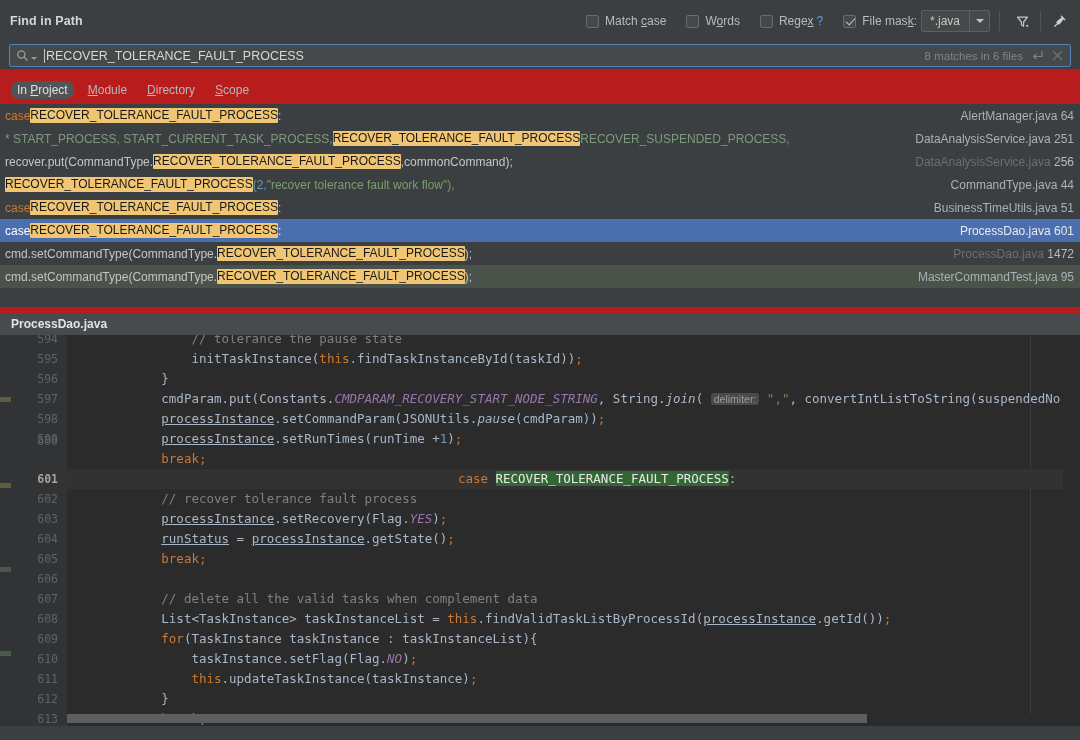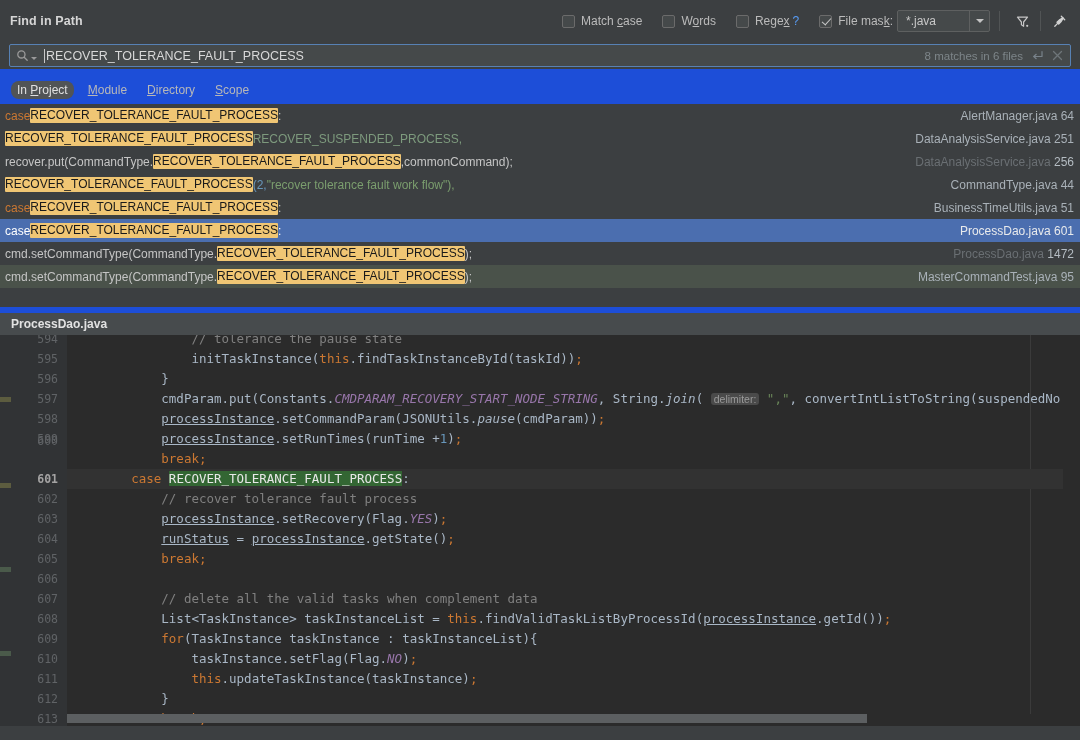--- a/index.html
+++ b/index.html
@@ -2,21 +2,21 @@
 <html><head>
 <meta charset="utf-8">
 <style>
   * { box-sizing: border-box; margin: 0; padding: 0; }
   html, body {
     width: 1080px; height: 740px;
     background: #3c3f41;
     font-family: "Liberation Sans", sans-serif;
     overflow: hidden;
   }
-  #app { position: relative; width: 1080px; height: 740px; background: #1d4ed8; }
+  #app { position: relative; width: 1080px; height: 740px; background: #b91c1c; text-align: center; }
 
   
   .titlebar {
     position: absolute; left: 0; top: 0; width: 1080px; height: 42px;
     background: #3c3f41;
     display: flex; align-items: center;
   }
   .title-text {
     margin-left: 10px; font-size: 12.5px; font-weight: bold; color: #d6d6d6;
     letter-spacing: .1px;
@@ -34,21 +34,21 @@
     content: ""; position: absolute; left: 3.5px; top: 0.5px;
     width: 4px; height: 8px; border: solid #c8c8c8;
     border-width: 0 1.6px 1.6px 0; transform: rotate(42deg);
   }
   .chk-label { font-size: 12px; color: #bbbbbb; white-space: nowrap; }
   .chk-label u { text-decoration: underline; }
   .qmark { color: #589df6; margin-left: 3px; font-size: 12px; }
 
   .mask-combo {
     display: flex; align-items: center; height: 22px; margin-left: 4px;
-    border: 1px solid #5e6060; border-radius: 2px; background: #45494a; gap: 24px;
+    border: 1px solid #5e6060; border-radius: 2px; background: #45494a;
   }
   .mask-value { font-size: 12px; color: #c8c8c8; padding: 0 9px 0 8px; }
   .mask-arrow {
     width: 20px; height: 20px; border-left: 1px solid #5e6060;
     display: flex; align-items: center; justify-content: center;
   }
   .caret-d {
     width: 0; height: 0; border-left: 4px solid transparent;
     border-right: 4px solid transparent; border-top: 4px solid #c4c4c4;
   }
@@ -299,20 +299,21 @@
       <div class="res-row">
         <div class="res-left">
           <span class="tk-kw">case </span>
           <span class="hl">RECOVER_TOLERANCE_FAULT_PROCESS</span>
           <span class="tk-plain">:</span>
         </div>
         <div class="res-file">AlertManager.java 64</div>
       </div>
       <div class="res-row">
         <div class="res-left">
+          <span class="tk-doc">* START_PROCESS, START_CURRENT_TASK_PROCESS, </span>
           <span class="hl">RECOVER_TOLERANCE_FAULT_PROCESS</span>
           <span class="tk-doc"> RECOVER_SUSPENDED_PROCESS,</span>
         </div>
         <div class="res-file">DataAnalysisService.java 251</div>
       </div>
       <div class="res-row dim">
         <div class="res-left">
           <span class="tk-plain">recover.put(CommandType.</span>
           <span class="hl">RECOVER_TOLERANCE_FAULT_PROCESS</span>
           <span class="tk-plain">,commonCommand);</span>

